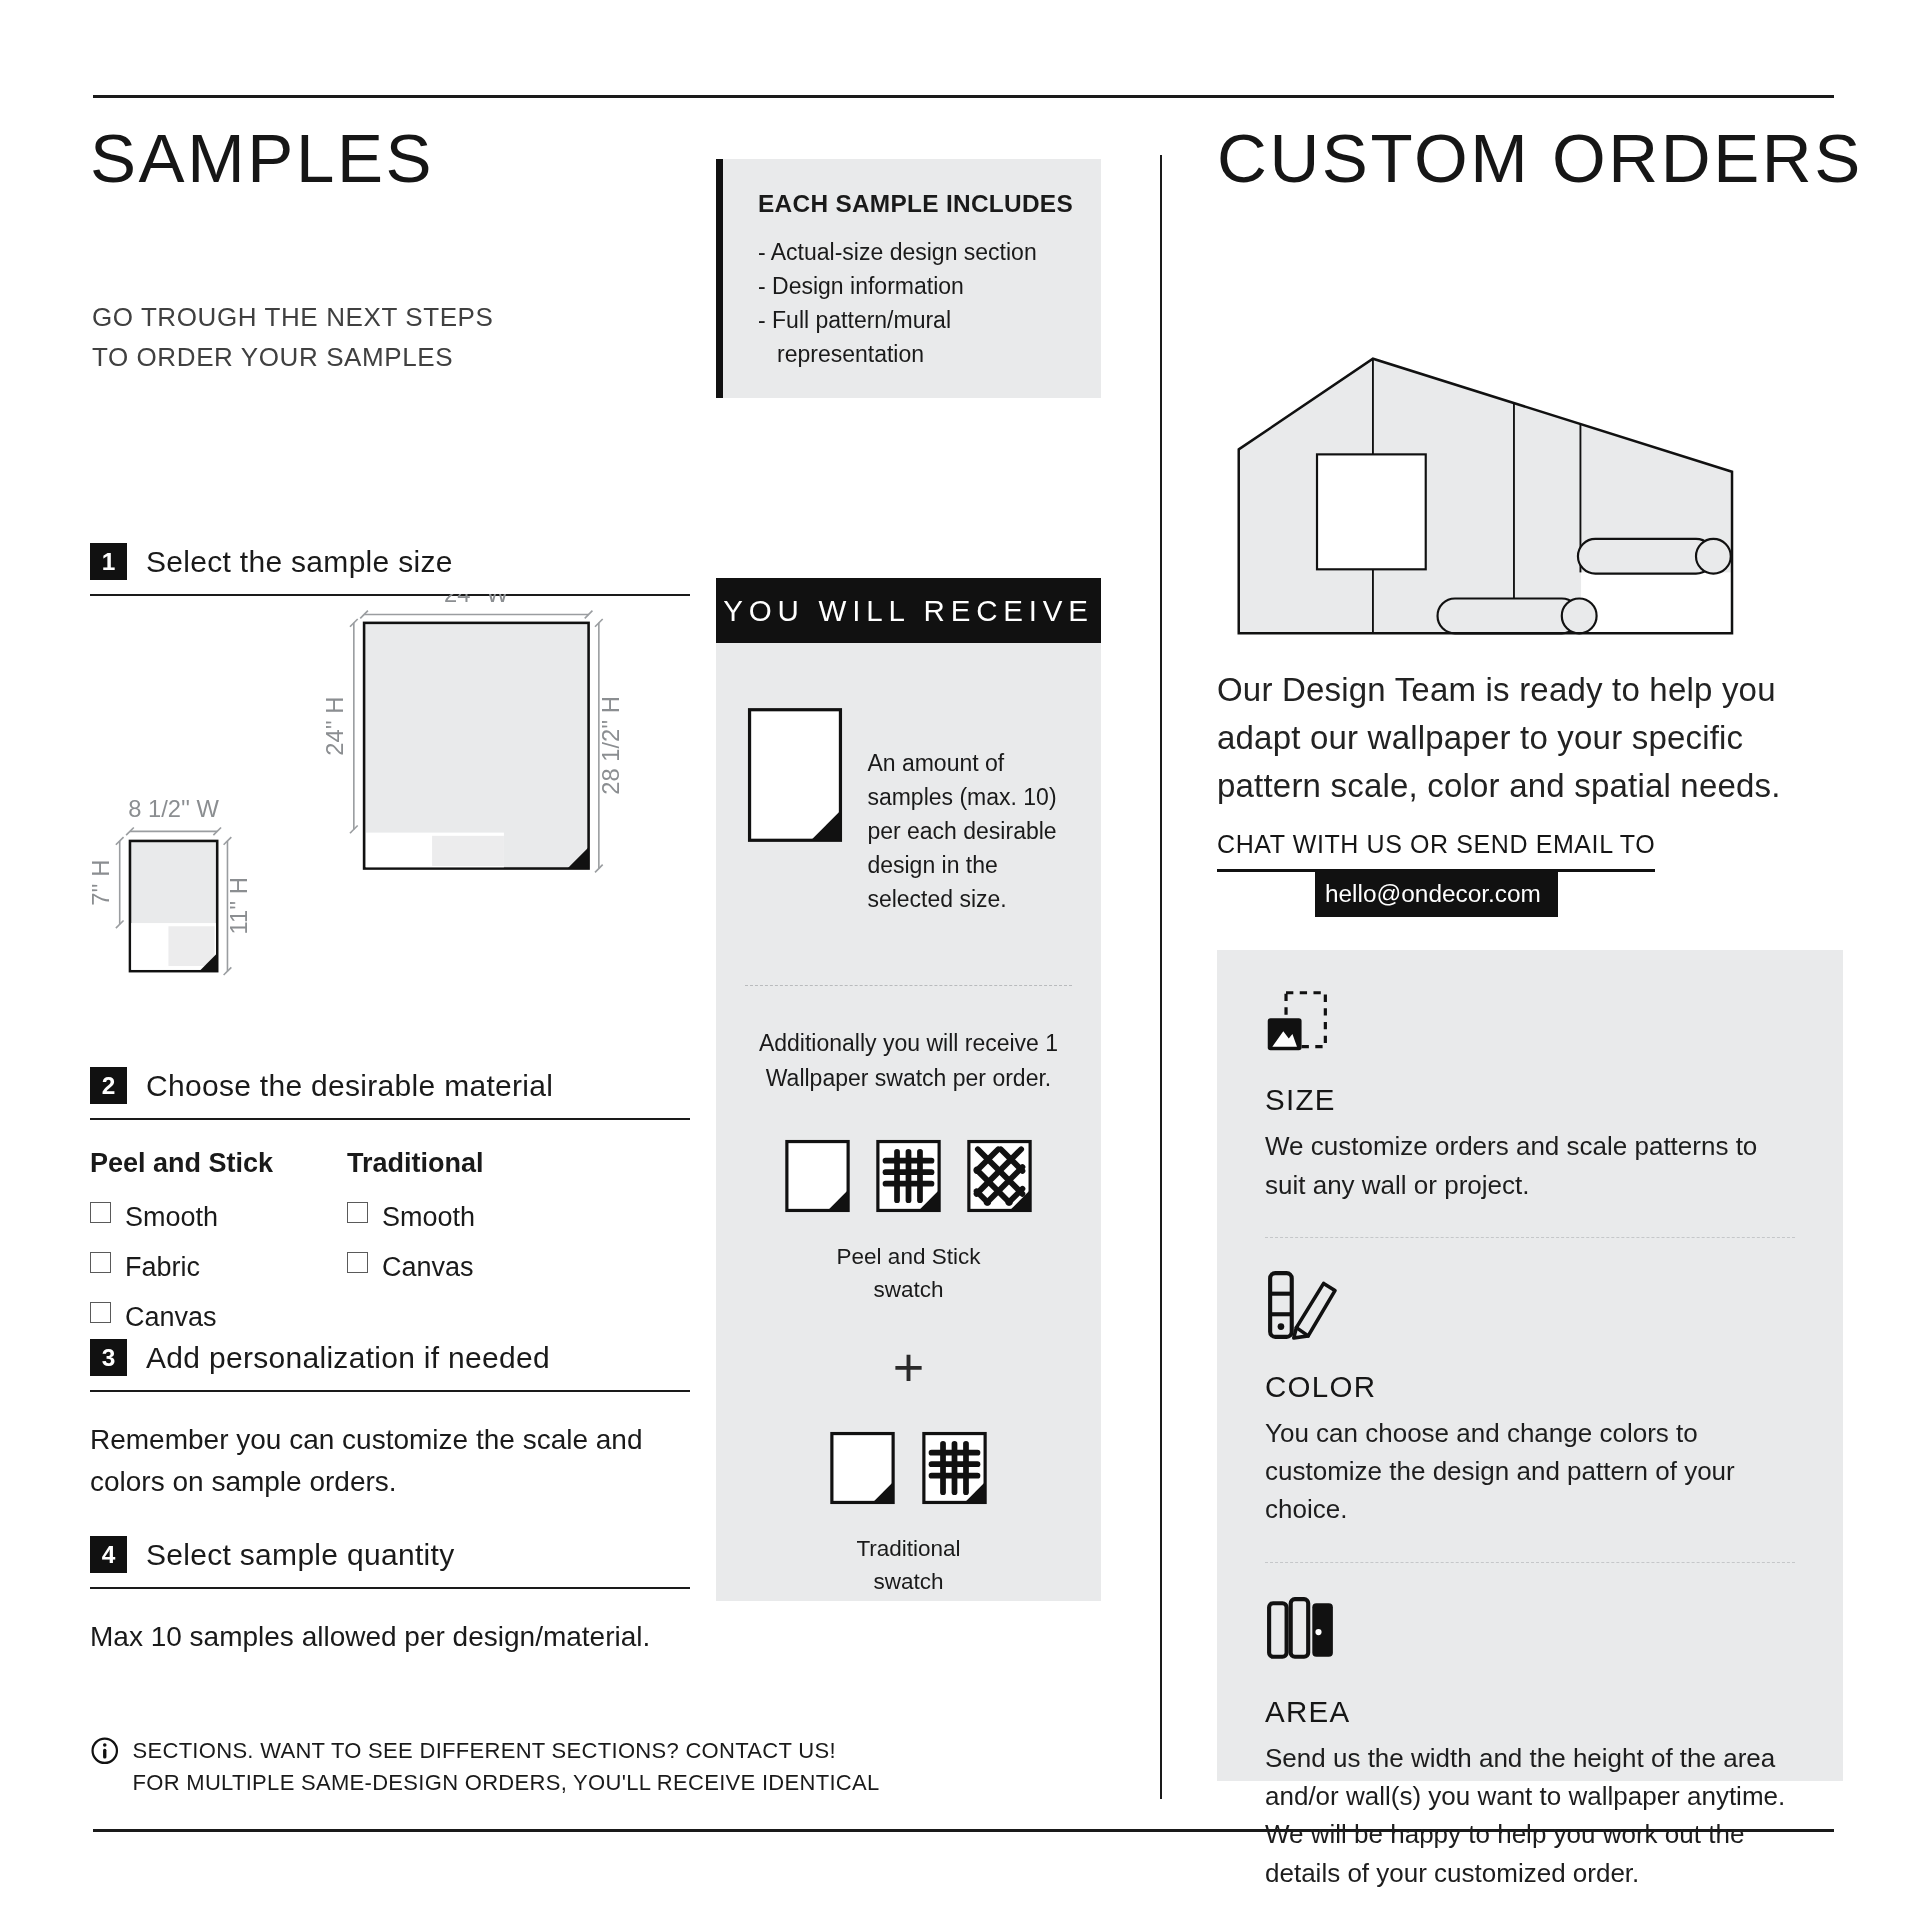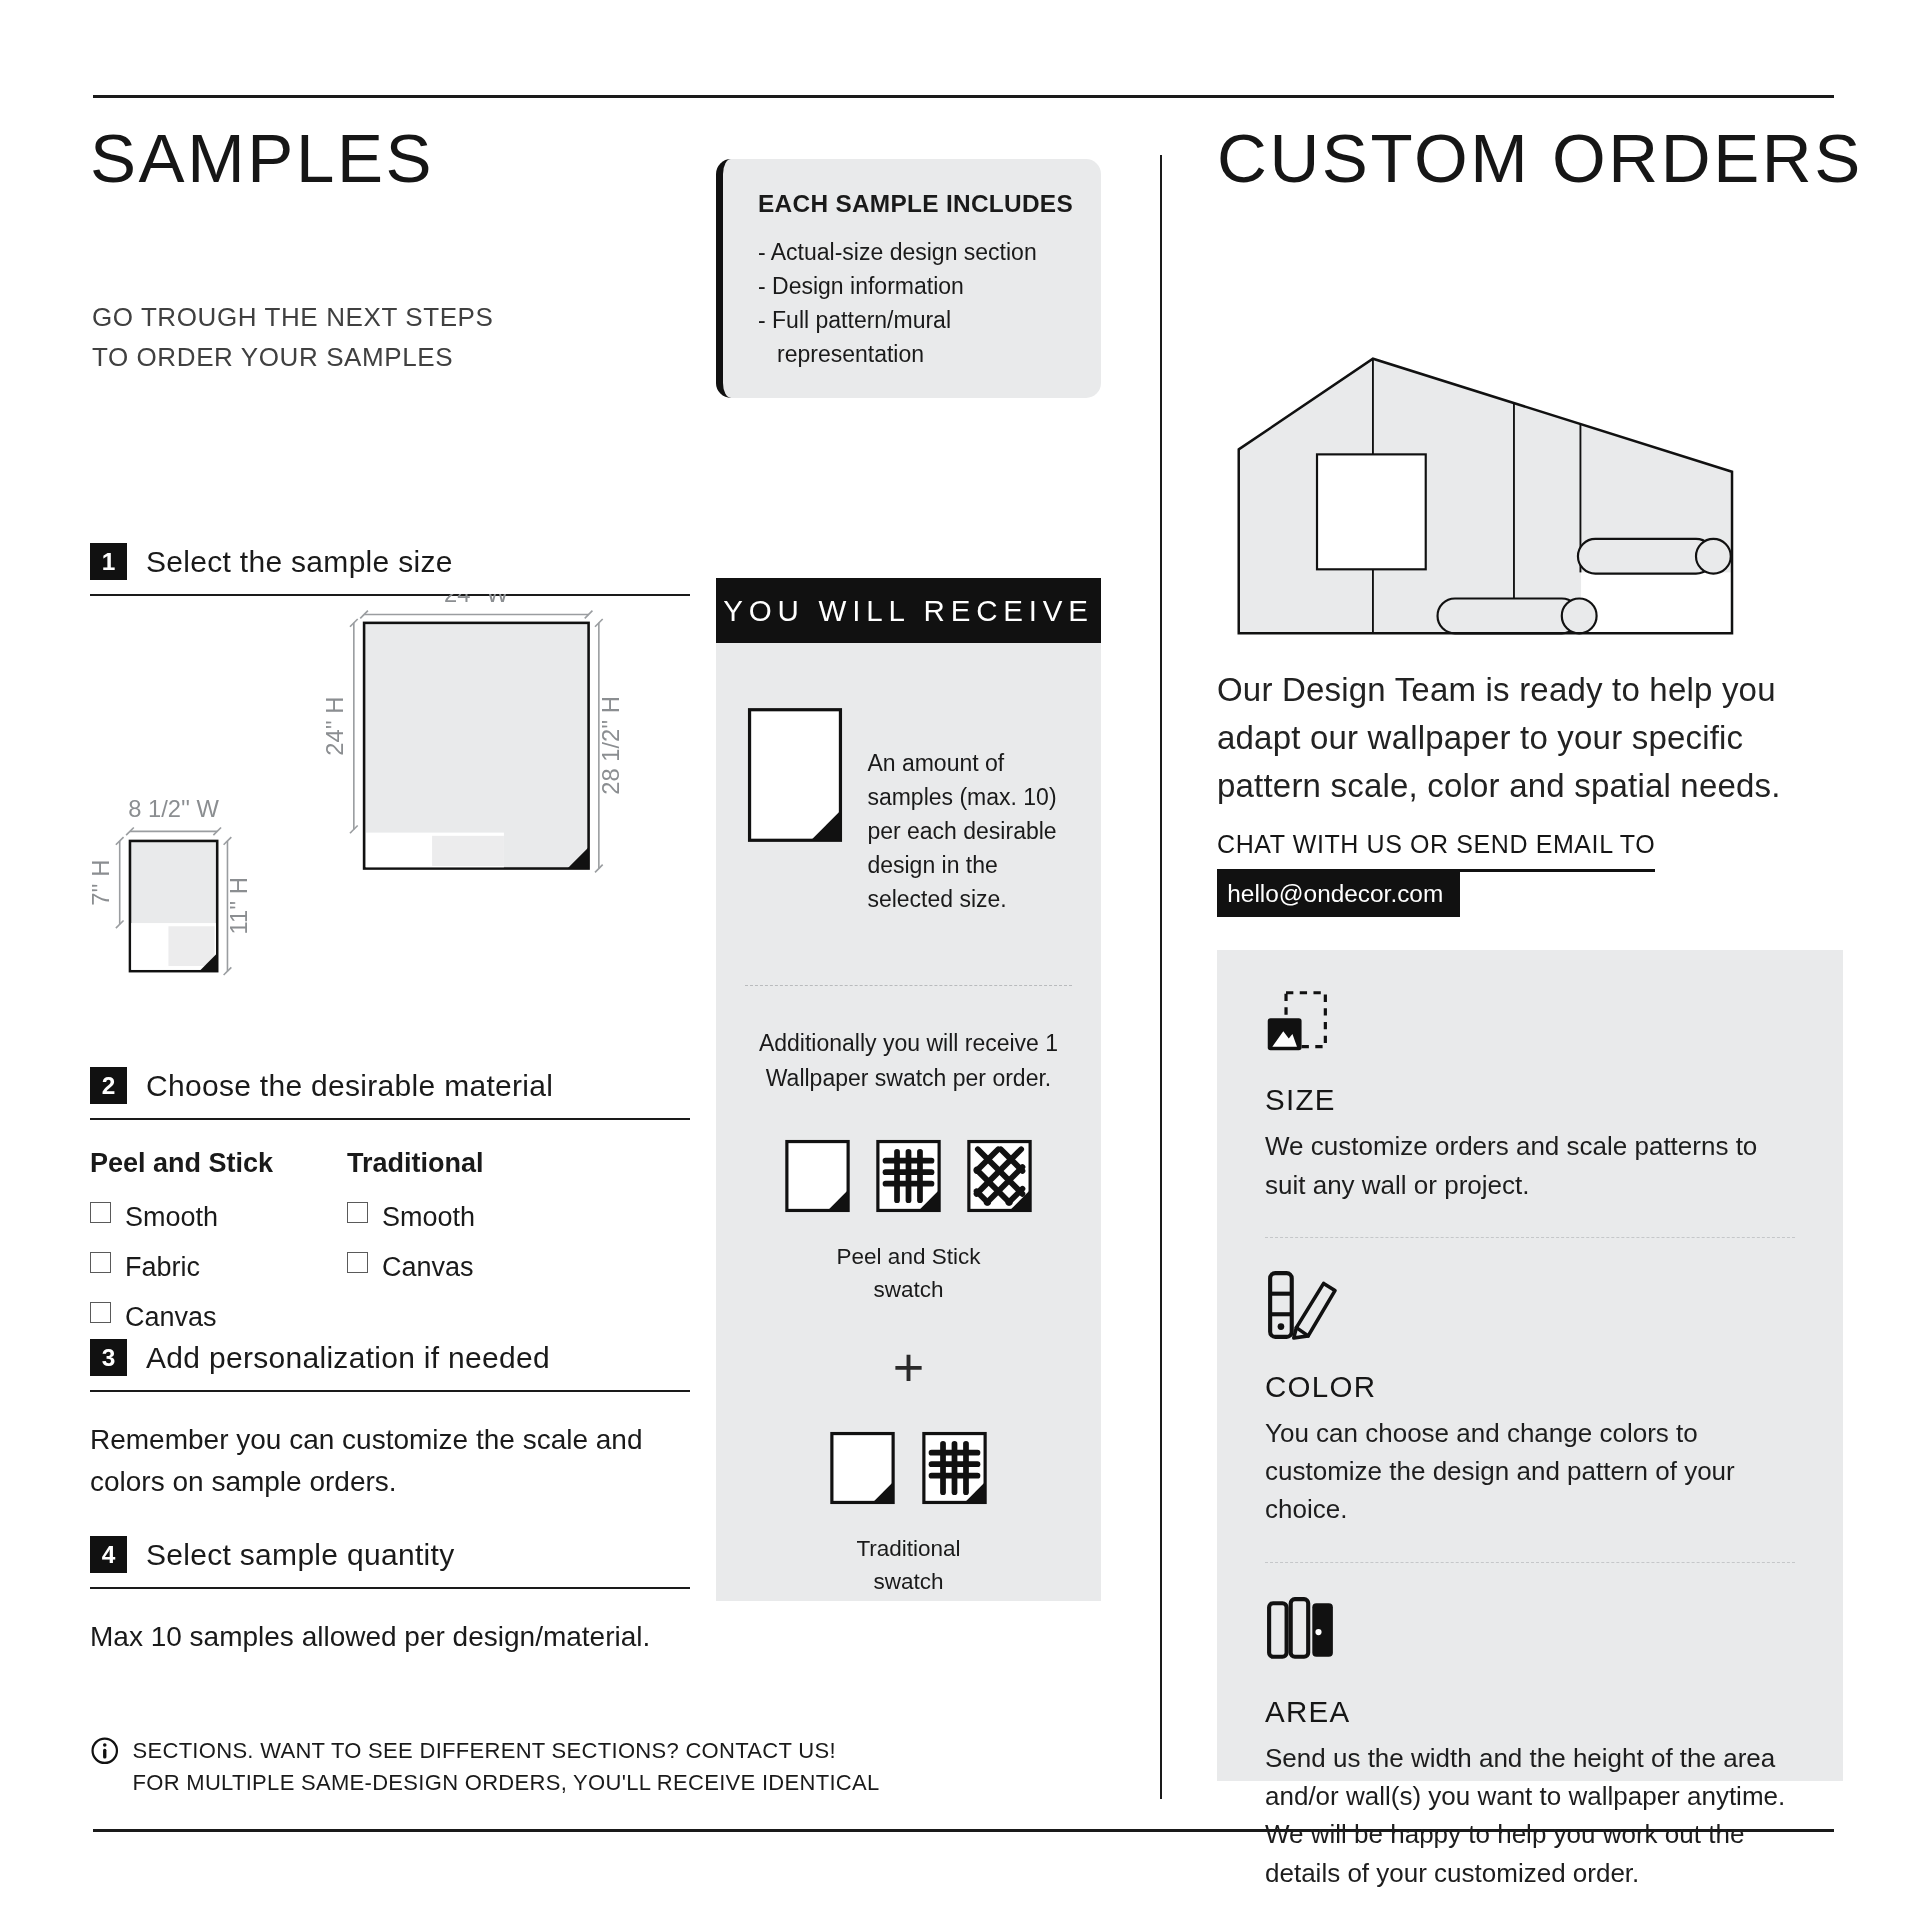--- a/index.html
+++ b/index.html
@@ -38,42 +38,42 @@
   .mat-opt{display:flex;align-items:flex-start;margin-bottom:19px;font-size:27px;}
   .checkbox{display:inline-block;width:19px;height:19px;border:1.9px solid #5a5a5a;
             margin-right:14px;background:#fff;}
 
   
   .footnote{position:absolute;left:0;top:1735px;display:flex;width:854px;}
   .footnote-text{margin-left:13px;font-size:22px;line-height:1.45;letter-spacing:0.3px;}
 
   
   .includes{position:absolute;top:159px;left:0;width:385px;box-sizing:border-box;
-            background:#e9eaeb;border-left:7.7px solid #111;padding:31px 24.4px 27px 35px;border-radius:15px;}
+            background:#e9eaeb;border-left:7.7px solid #111;padding:31px 24.4px 27px 35px;}
   .includes-title{font-size:24.4px;font-weight:bold;letter-spacing:0.3px;}
   .includes-list{margin-top:16.7px;font-size:23px;line-height:1.48;}
   .includes-item{padding-left:19px;text-indent:-19px;}
   .includes-item::before{content:"- ";}
 
   .ywr{position:absolute;top:578px;left:0;width:385px;height:65px;background:#111;color:#fff;
        display:flex;align-items:center;justify-content:center;font-size:29.5px;
        letter-spacing:5.8px;font-weight:300;}
   .panel{position:absolute;top:643px;left:0;width:385px;height:958px;background:#e9eaeb;}
   .receive-row{display:flex;align-items:flex-start;padding:64px 22.5px 0 31px;}
   .receive-text{margin-left:24.4px;margin-top:39px;font-size:23px;line-height:1.48;width:212px;}
   .dash-div{margin:69px auto 0;width:327px;border-top:1.9px dashed #b9bbbd;}
   .additional{margin-top:40px;text-align:center;font-size:23px;line-height:1.5;padding:0 26px;}
   .swatch-row{display:flex;justify-content:center;gap:24.4px;margin-top:44px;}
   .swatch-label{margin-top:28px;text-align:center;font-size:22.5px;line-height:1.45;}
   .plus{margin-top:29.5px;text-align:center;font-size:54px;font-weight:100;color:#2a2a2a;}
 
   
   .intro{position:absolute;left:0;top:666px;width:632px;font-size:33px;line-height:1.46;
          letter-spacing:0.2px;color:#222;}
-  .chat{position:absolute;left:0;top:830px;}
+  .chat{position:absolute;left:0;top:830px;text-align:center;}
   .chat-heading{display:inline-block;font-size:25px;letter-spacing:0.6px;color:#161616;
                 border-bottom:3.9px solid #111;padding-bottom:10.3px;}
   .email-badge{display:inline-block;background:#111;color:#fff;font-size:24.4px;
                padding:7.7px 16.7px 9px 10.3px;}
   .gray-panel{position:absolute;left:0;top:950px;width:626px;height:831px;background:#e9eaeb;
               box-sizing:border-box;padding:40px 48px;}
   .gp-heading{font-size:29.5px;letter-spacing:1.3px;margin-top:27px;color:#161616;}
   .gp-body{font-size:26px;line-height:1.47;margin-top:10.3px;width:533px;color:#1d1d1d;}
   .gp-dash{border-top:1.9px dashed #c5c7c9;margin:33px 0 31px;}
 

